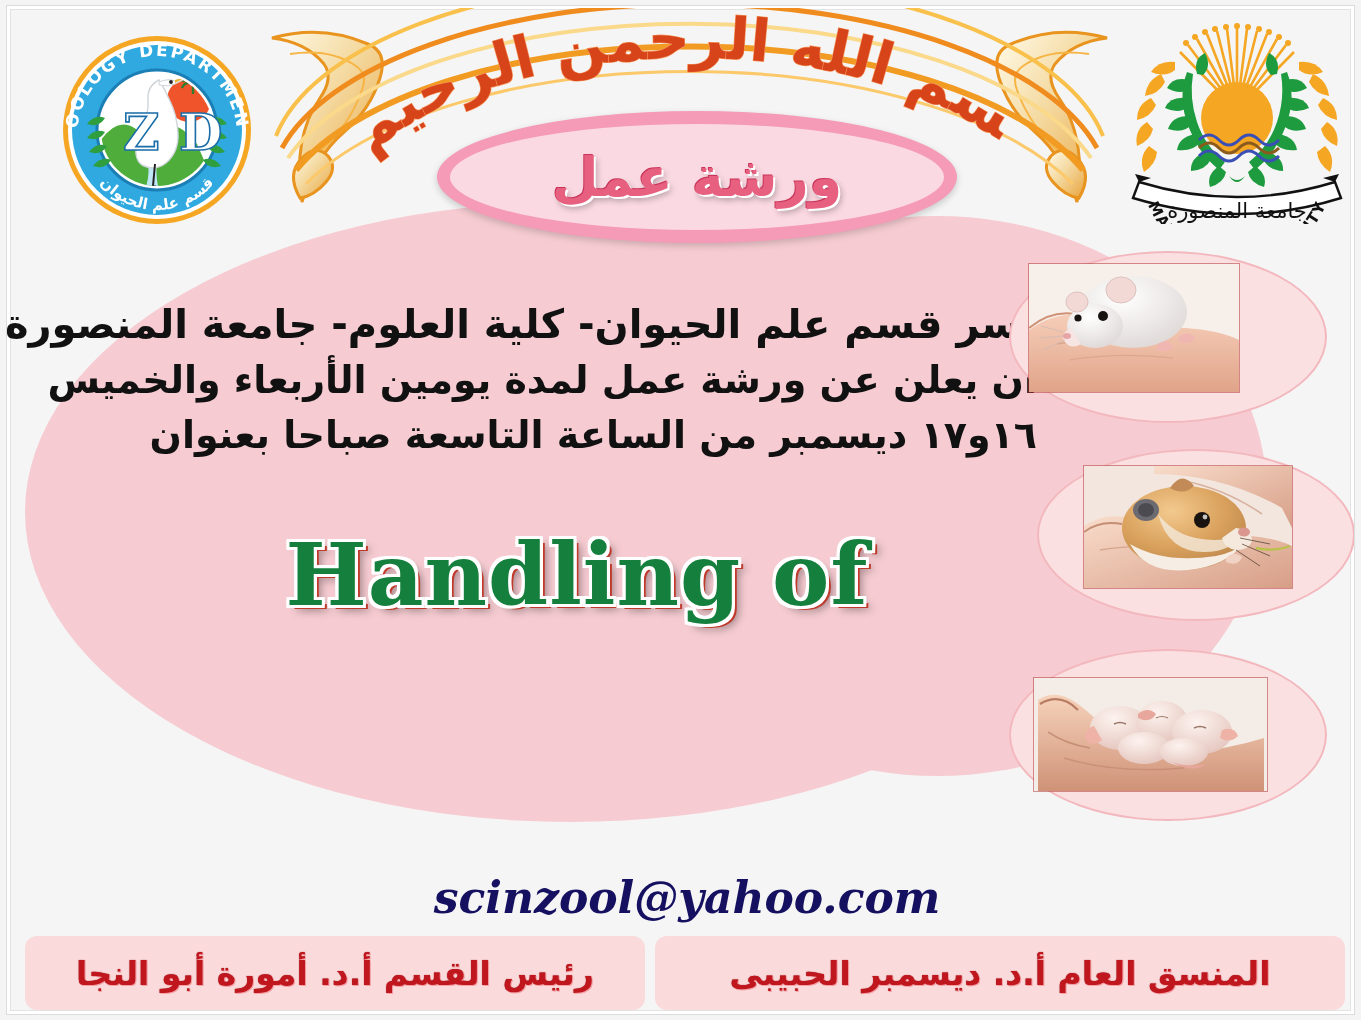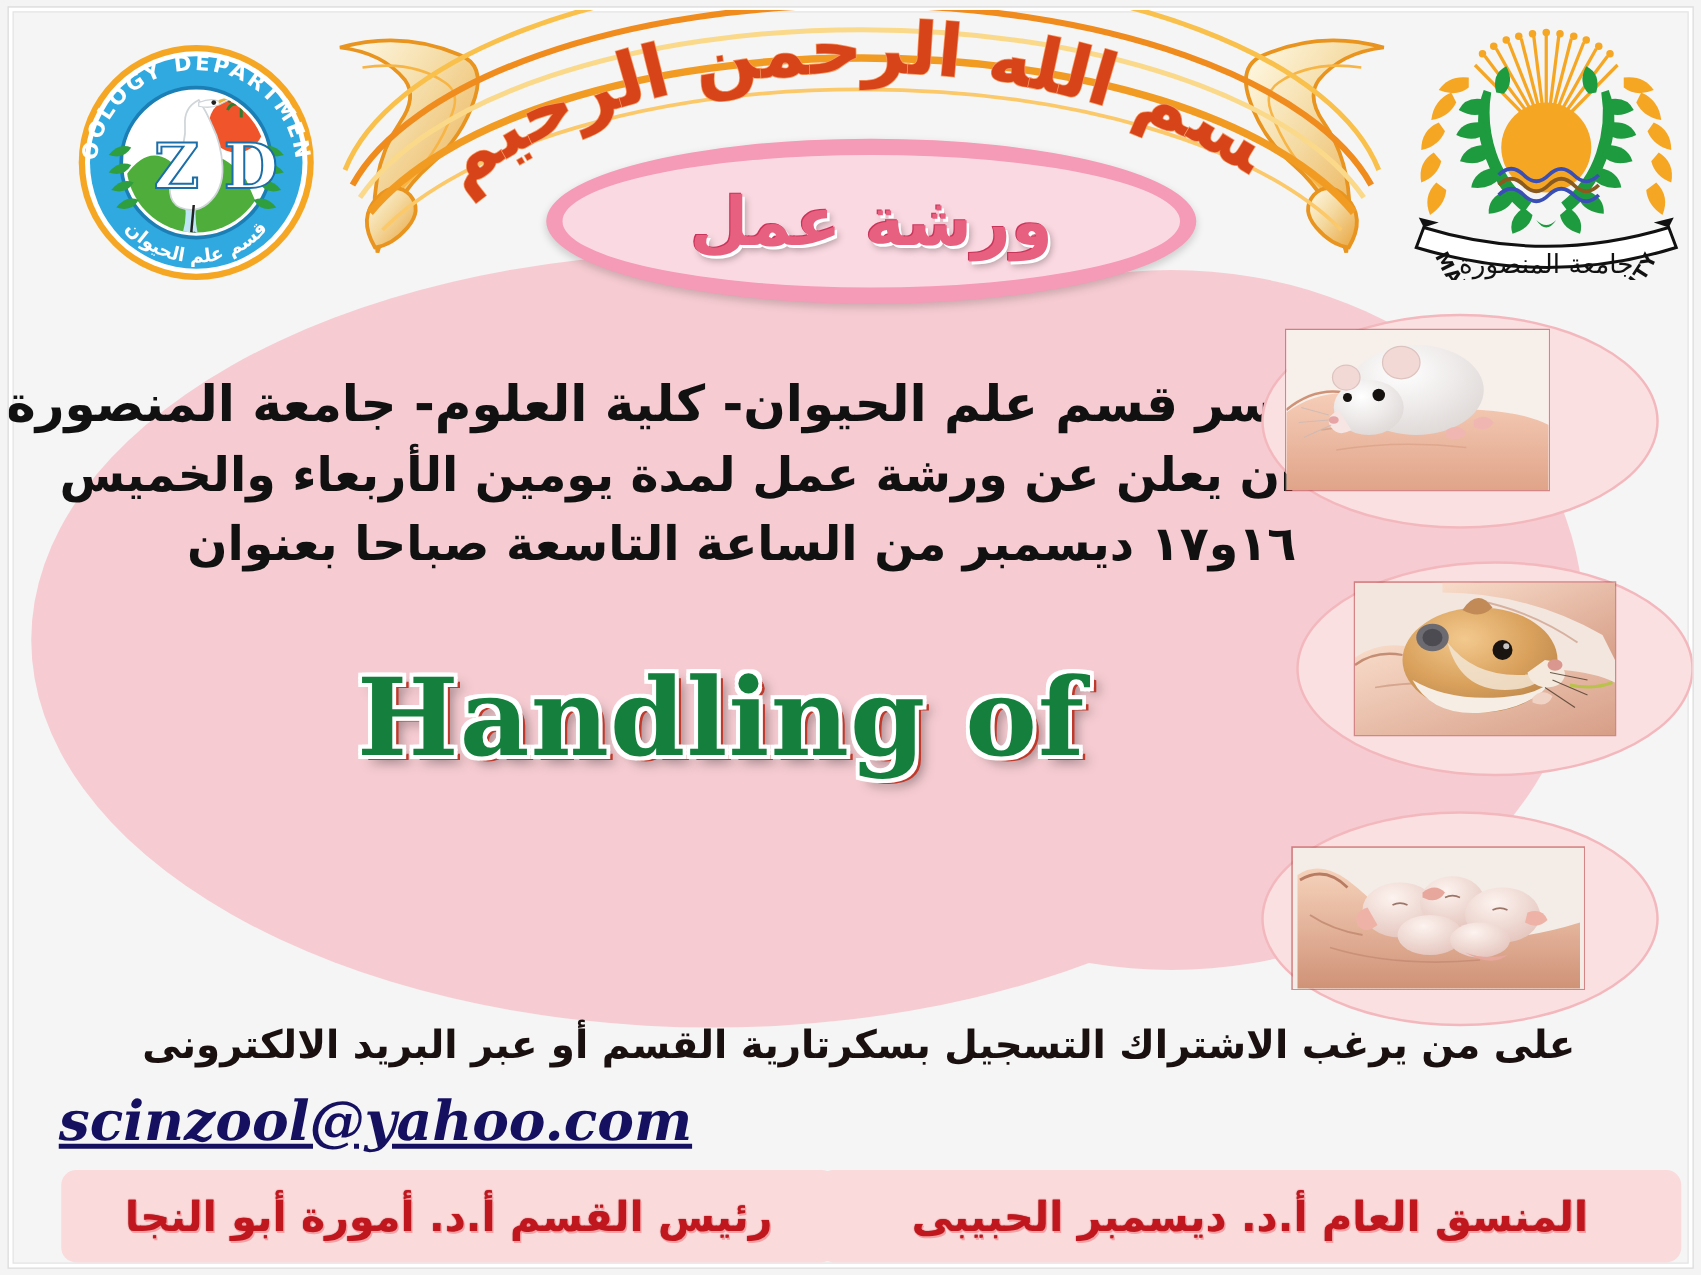--- a/index.html
+++ b/index.html
@@ -197,39 +197,39 @@
     font-weight:bold;
     font-size:31px;
     color:#1a1010;
     letter-spacing:0px;
     white-space:nowrap;
   }
   .email{
     position:absolute;
     left:40px;top:866px;width:1280px;
     z-index:14;
+    text-align:center;
     font-family:"DejaVu Serif", serif;
     font-style:italic;font-weight:bold;
     font-size:44px;
     color:#151060;
     letter-spacing:0px;
-    text-decoration:underline;
   }
 
   
   .footer-bar{
     position:absolute;
     top:930px;height:74px;
     background:#fadadb;
     border-radius:12px;
     z-index:15;
     display:flex;align-items:center;justify-content:center;
     box-sizing:border-box;
   }
-  #footer-left{left:18px;width:620px;margin-left:24px;}
+  #footer-left{left:18px;width:620px;}
   #footer-right{left:648px;width:690px;}
   .footer-txt{
     direction:rtl;
     font-family:"DejaVu Sans", sans-serif;
     font-weight:bold;
     font-size:33px;
     color:#c0171f;
     white-space:nowrap;
     text-shadow:1px 1px 0 #f4a0a4, 0 0 1px #8d1014;
     letter-spacing:1px;
@@ -577,21 +577,20 @@
         <path d="M104 36 q10 -8 18 0 q-6 10 -18 4 z" fill="#e8a79c"></path>
         <path d="M188 52 q12 -4 16 6 q-8 8 -18 2 z" fill="#eeb3a6"></path>
         <path d="M138 84 q16 6 34 2 q-12 10 -34 -2 z" fill="#e8a79c"></path>
 
         <path d="M80 46 q6 -3 12 0" stroke="#9b7668" stroke-width="1.4" fill="none"></path>
         <path d="M160 50 q6 -3 12 0" stroke="#9b7668" stroke-width="1.4" fill="none"></path>
         <path d="M122 40 q6 -3 12 0" stroke="#9b7668" stroke-width="1.2" fill="none"></path>
       </svg>
     </div>
 
-    <div class="reg-line">على من يرغب الاشتراك التسجيل بسكرتارية القسم أو عبر البريد الالكترونى</div>
     <div class="email">scinzool@yahoo.com</div>
 
     <div class="footer-bar" id="footer-left">
       <span class="footer-txt">رئيس القسم أ.د. أمورة أبو النجا</span>
     </div>
     <div class="footer-bar" id="footer-right">
       <span class="footer-txt">المنسق العام أ.د. ديسمبر الحبيبى</span>
     </div>
 
     <div class="frame-edge"></div>

